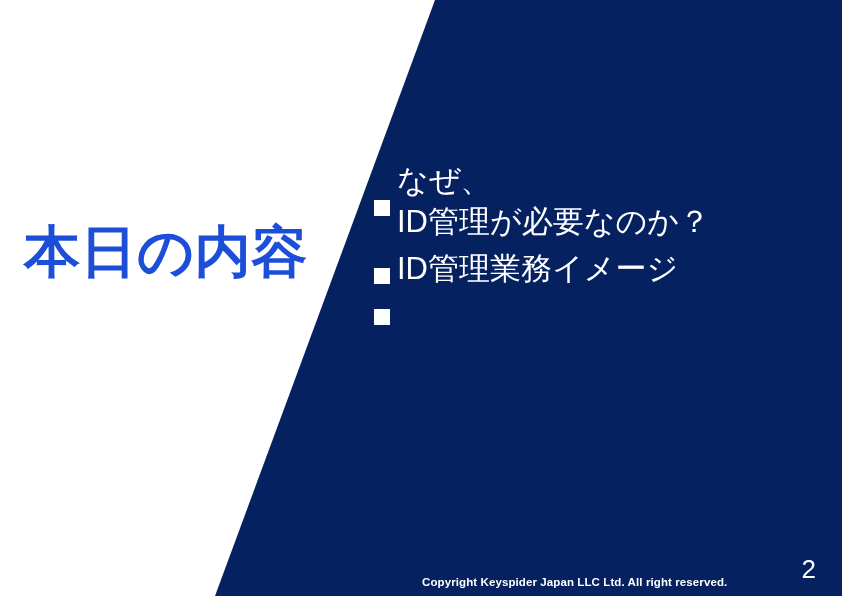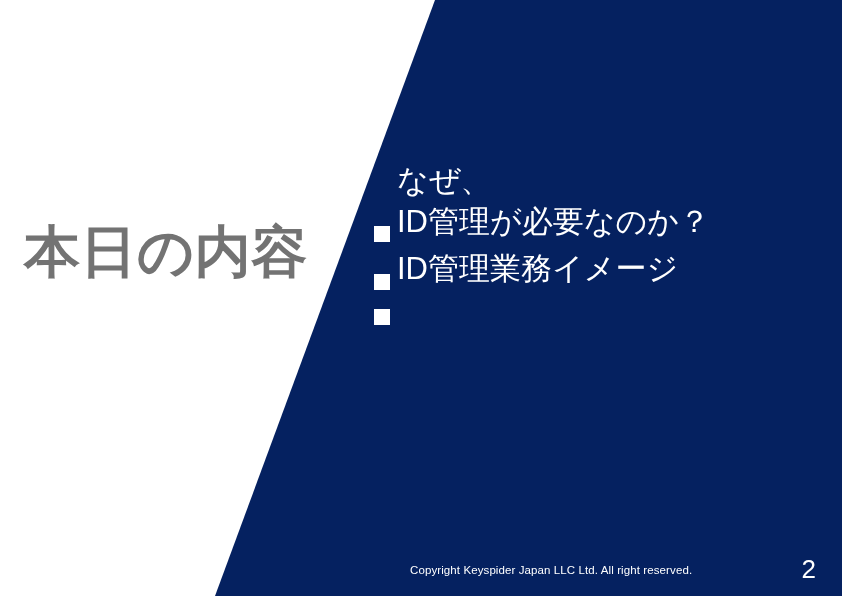--- a/index.html
+++ b/index.html
@@ -29,42 +29,42 @@
     clip-path: polygon(435px 0px, 842px 0px, 842px 596px, 215px 596px);
   }
 
   
   .title {
     position: absolute;
     left: 24px;
     top: 222px;
     width: 320px;
     margin: 0;
-    color: #737373;
+    color: #1d4ed8;
     font-size: 56px;
     font-weight: 700;
     line-height: 1.08;
     letter-spacing: 0.5px;
     white-space: nowrap;
   }
 
   
   .agenda {
     position: absolute;
     left: 374px;
     top: 160px;
     width: 440px;
     margin: 0;
     padding: 0;
     list-style: none;
     color: #ffffff;
   }
   .agenda-item {
     display: flex;
-    align-items: flex-end;
+    align-items: center;
     margin-bottom: 6px;
   }
   .bullet-square {
     flex: 0 0 auto;
     width: 16px;
     height: 16px;
     background: #ffffff;
     margin-top: 13px;
     margin-right: 7px;
   }
@@ -74,24 +74,24 @@
     color: #ffffff;
     font-weight: 400;
     white-space: pre-line;
   }
 
   
   .footer-copyright {
     position: absolute;
     left: 410px;
     top: 564px;
-    margin: 0;
+    margin: 12px;
     color: #ffffff;
     font-size: 11.5px;
-    font-weight: 400;
+    font-weight: 700;
     letter-spacing: 0.1px;
   }
   .page-number {
     position: absolute;
     right: 26px;
     top: 556px;
     margin: 0;
     color: #ffffff;
     font-size: 26px;
     font-weight: 400;

